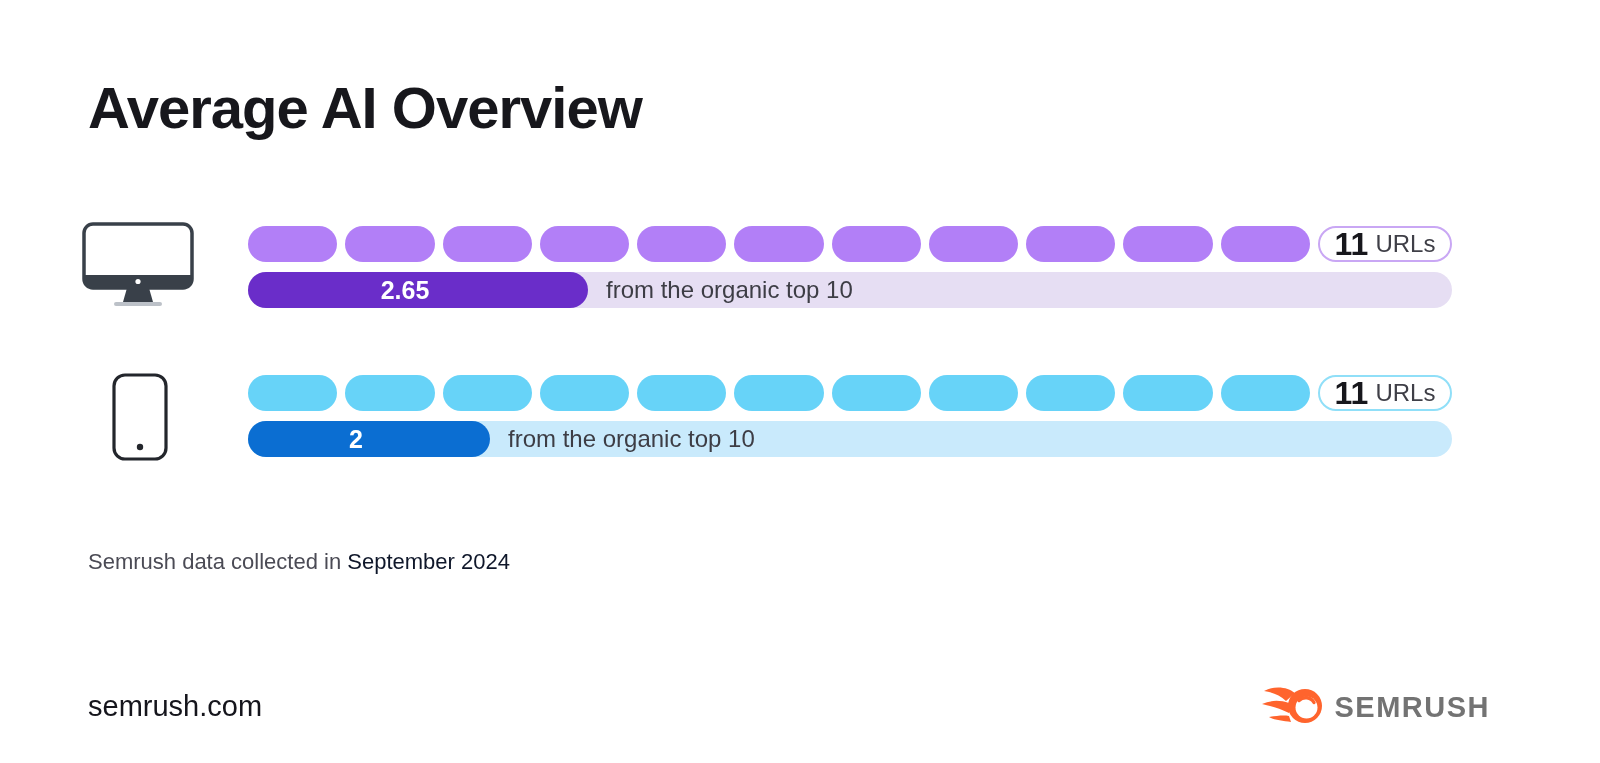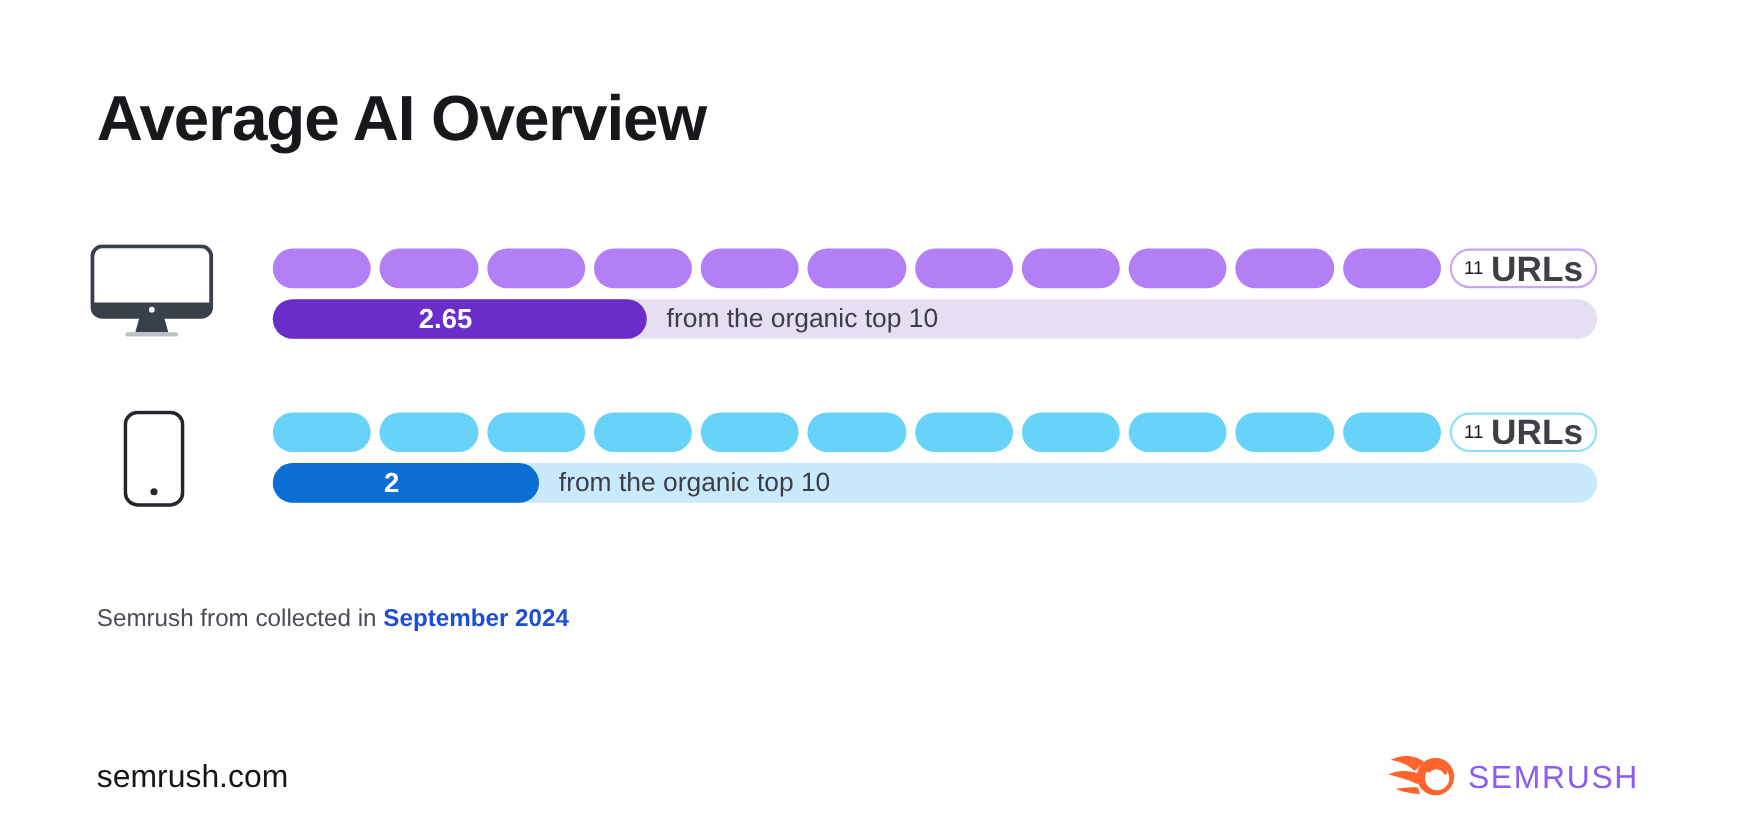--- a/index.html
+++ b/index.html
@@ -14,40 +14,40 @@
   .monitor-icon{left:82px;top:222px;}
   .phone-icon{left:112px;top:373px;}
 
   .pills-row{position:absolute;left:248px;width:1204px;height:36px;display:flex;gap:8px;align-items:center;}
   .row-desktop .pills-row{top:226px;}
   .row-mobile  .pills-row{top:375px;}
   .pills{display:flex;gap:8px;flex:1;height:36px;}
   .pill{flex:1;height:36px;border-radius:18px;background:var(--pill);}
   .badge{flex:none;box-sizing:border-box;width:134px;height:36px;border-radius:18px;background:#fff;
          border:2px solid var(--badge-border);display:inline-flex;align-items:center;justify-content:center;gap:7px;}
-  .badge .badge-value{font-size:17px;font-weight:400;color:#17171c;}
-  .badge .badge-unit{font-size:32px;font-weight:700;color:#3f3f47;}
+  .badge .badge-value{font-size:32px;font-weight:700;color:#17171c;}
+  .badge .badge-unit{font-size:24px;font-weight:400;color:#3f3f47;}
 
   .track{position:absolute;left:248px;width:1204px;height:36px;border-radius:18px;background:var(--track);
          display:flex;align-items:center;}
   .row-desktop .track{top:272px;}
   .row-mobile  .track{top:421px;}
   .fill{flex:none;height:36px;border-radius:18px;background:var(--fill);display:flex;align-items:center;
         justify-content:center;padding-right:26px;box-sizing:border-box;color:#ffffff;font-weight:700;font-size:25px;}
   .row-desktop .fill{width:340px;}
   .row-mobile  .fill{width:242px;}
   .bar-label{margin-left:18px;font-size:24px;color:#3d3d45;text-align:right;}
 
   .footnote{position:absolute;left:88px;top:549px;font-size:22px;color:#4b4b55;}
-  .footnote .footnote-bold{font-weight:700;color:#1d4ed8;}
+  .footnote .footnote-bold{font-weight:400;color:#0f172a;}
 
   .site{position:absolute;left:88px;top:690px;font-size:29px;color:#15151c;}
 
   .brand{position:absolute;right:110px;top:684px;display:flex;align-items:center;gap:10px;}
-  .brand-name{font-size:29px;font-weight:400;color:#8b5cf6;letter-spacing:1.5px;}
+  .brand-name{font-size:29px;font-weight:700;color:#737373;letter-spacing:1.5px;}
 </style>
 </head>
 <body>
 
 <div class="canvas">
 
   <div class="title">Average AI Overview</div>
 
   <div class="row row-desktop" style="--pill: #b27ff7; --fill: #6a2dc9; --track: #e6def3; --badge-border: #c9a7f4;">
     <div class="device-icon monitor-icon">
@@ -114,21 +114,21 @@
     </div>
     <div class="track">
       <div class="fill">
         <span>2</span>
       </div>
       <div class="bar-label">from the organic top 10</div>
     </div>
   </div>
 
   <div class="footnote">
-    <span>Semrush from collected in </span><span class="footnote-bold">September 2024</span>
+    <span>Semrush data collected in </span><span class="footnote-bold">September 2024</span>
   </div>
 
   <div class="site">semrush.com</div>
 
   <div class="brand">
     <span>
       <svg width="62" height="42" viewBox="0 0 62 42">
         <circle cx="43" cy="22" r="17" fill="#ff642d"></circle>
         <circle cx="44.5" cy="23.5" r="11" fill="#ffffff"></circle>
         <path d="M37 16.5 A 9.5 9.5 0 0 1 52 18.5" fill="none" stroke="#ff642d" stroke-width="3.4" stroke-linecap="round"></path>

